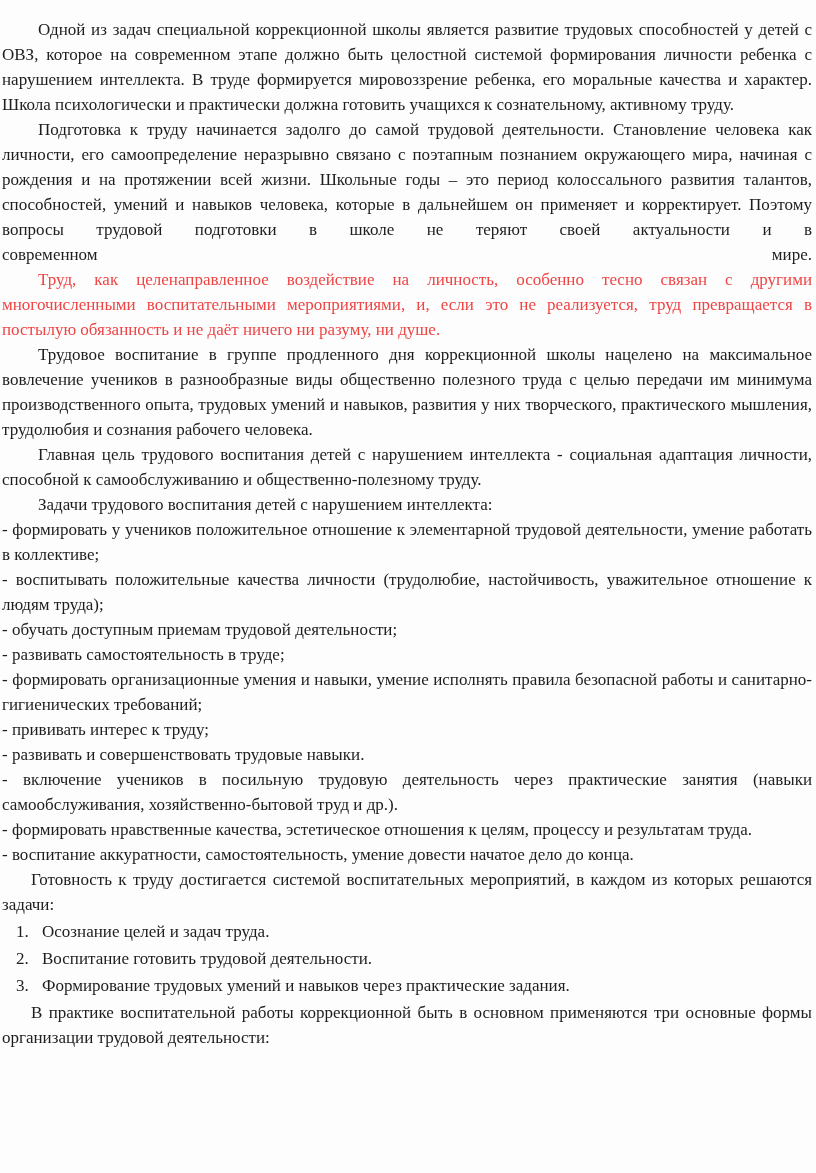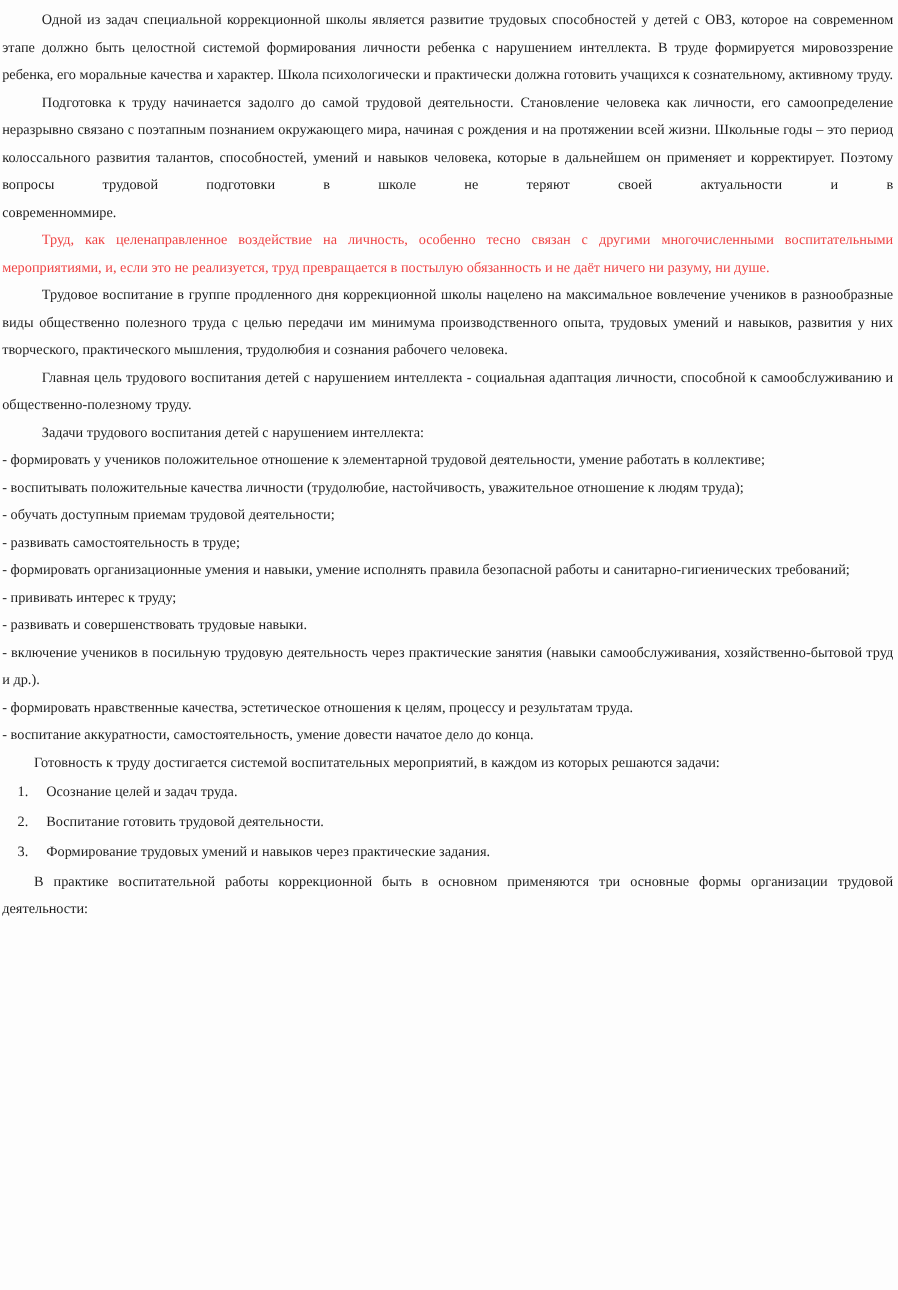--- a/index.html
+++ b/index.html
@@ -6,38 +6,39 @@
     margin: 0;
     padding: 0;
     background: #fdfdfd;
   }
   .page {
     width: 816px;
     height: 1173px;
     box-sizing: border-box;
     overflow: hidden;
     background: #fdfdfd;
-    padding: 5px 4px 0 2px;
+    padding: 17px 4px 0 2px;
     font-family: "Liberation Serif", "DejaVu Serif", serif;
-    font-size: 13px;
+    font-size: 17px;
     line-height: 25px;
     color: #1d1d1d;
   }
   .para {
     margin: 0;
     text-align: justify;
   }
   .indent { text-indent: 36px; }
   .indent-sm { text-indent: 29px; }
   .gray { color: #ef4444; }
   .justify-last { text-align-last: justify; }
   .split-line {
     display: flex;
-    justify-content: flex-start;
+    justify-content: space-between;
     margin: 0;
+    gap: 48px;
   }
   .numbered-list {
     margin: 1px 0;
     padding: 0;
   }
   .numbered-item {
     display: flex;
     margin: 2px 0;
     padding-left: 14px;
   }

